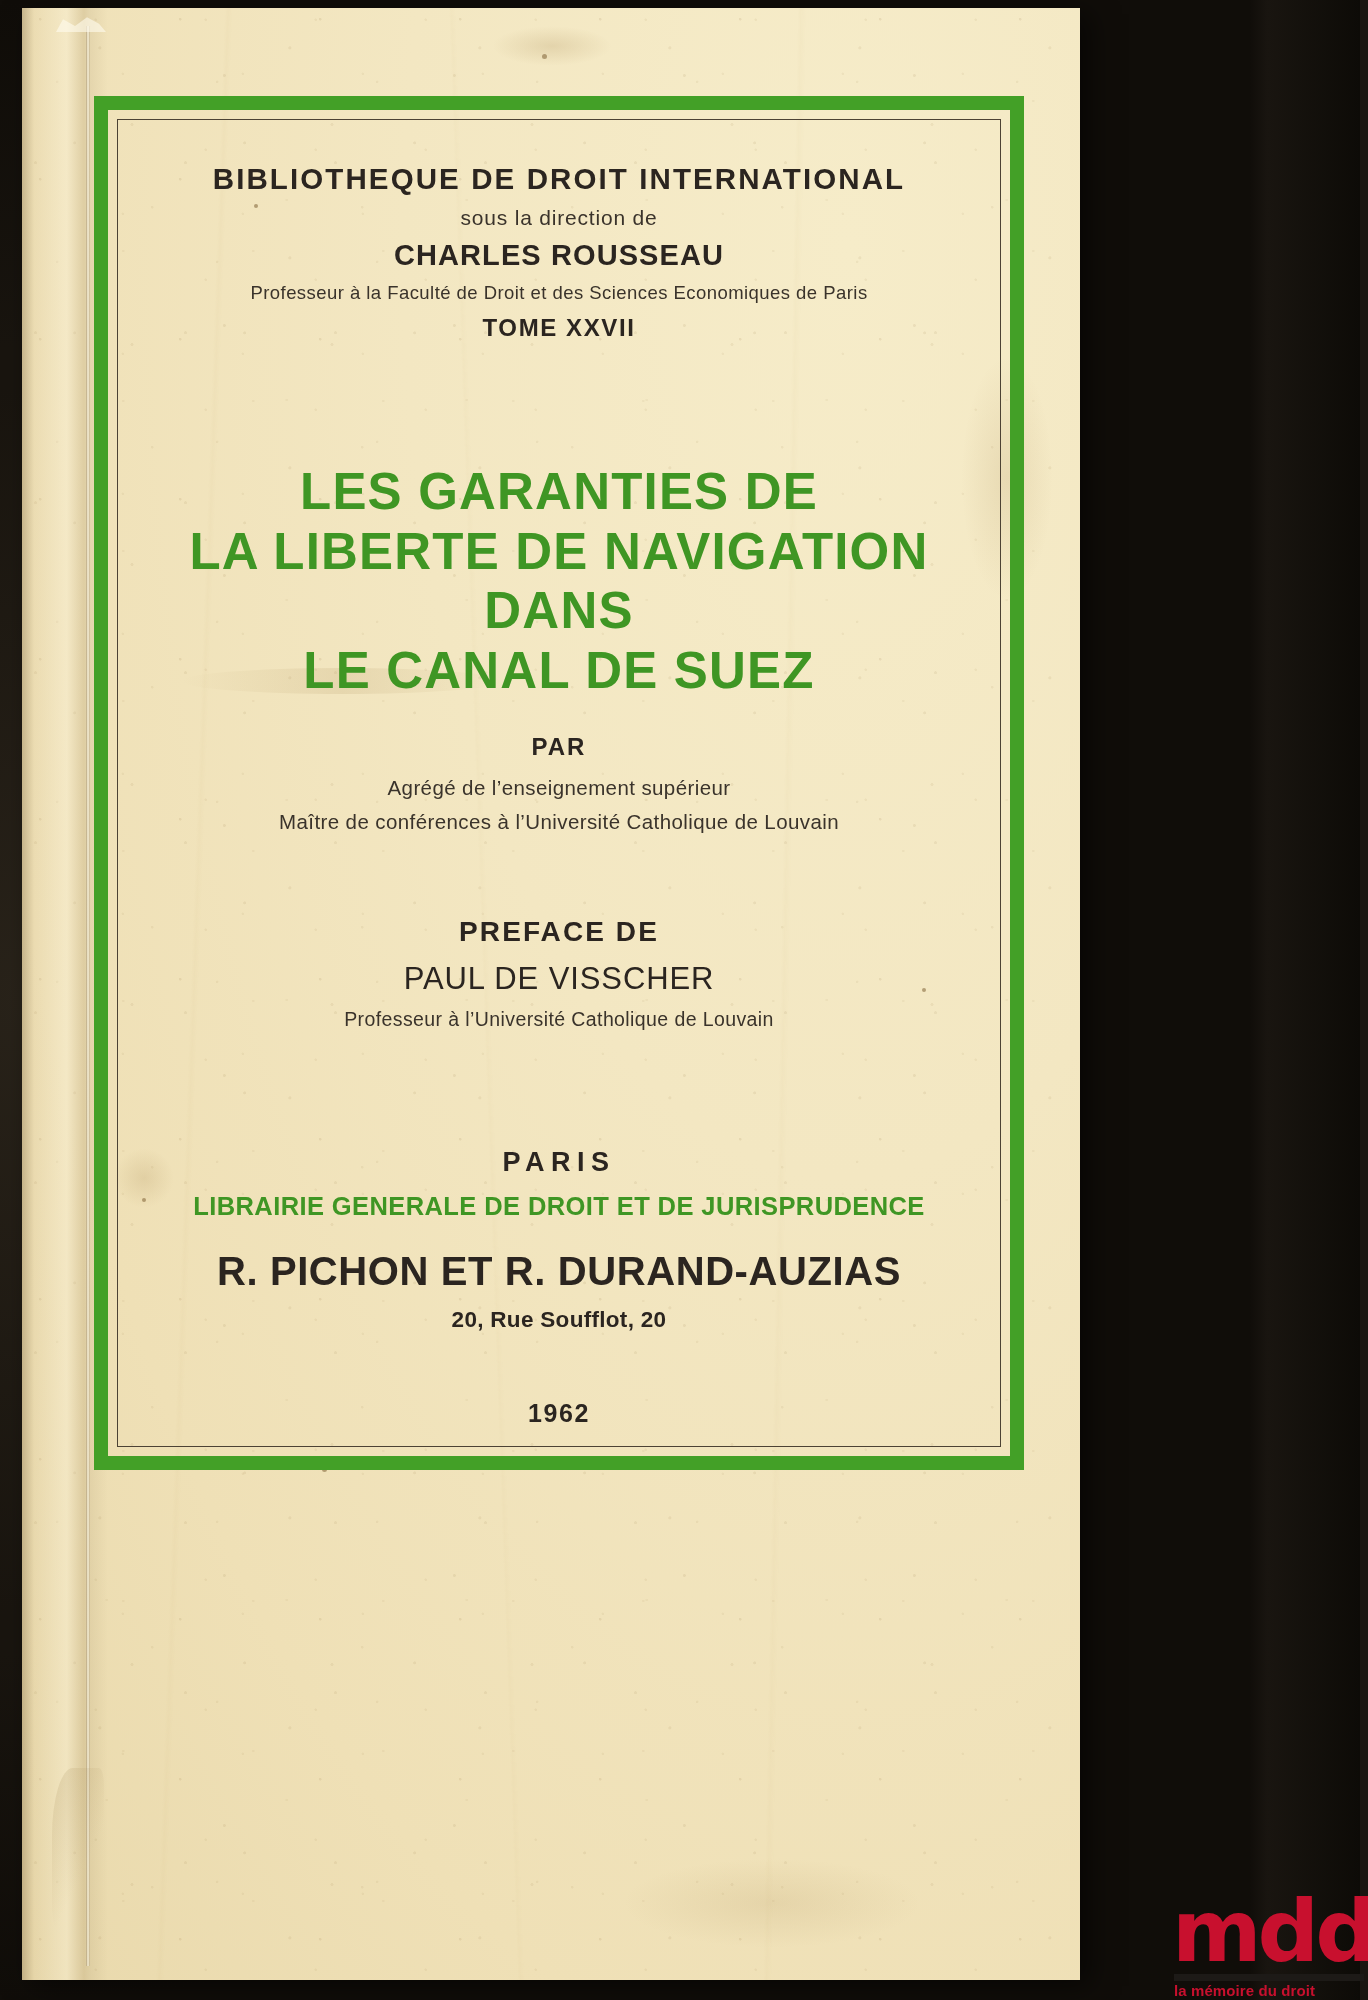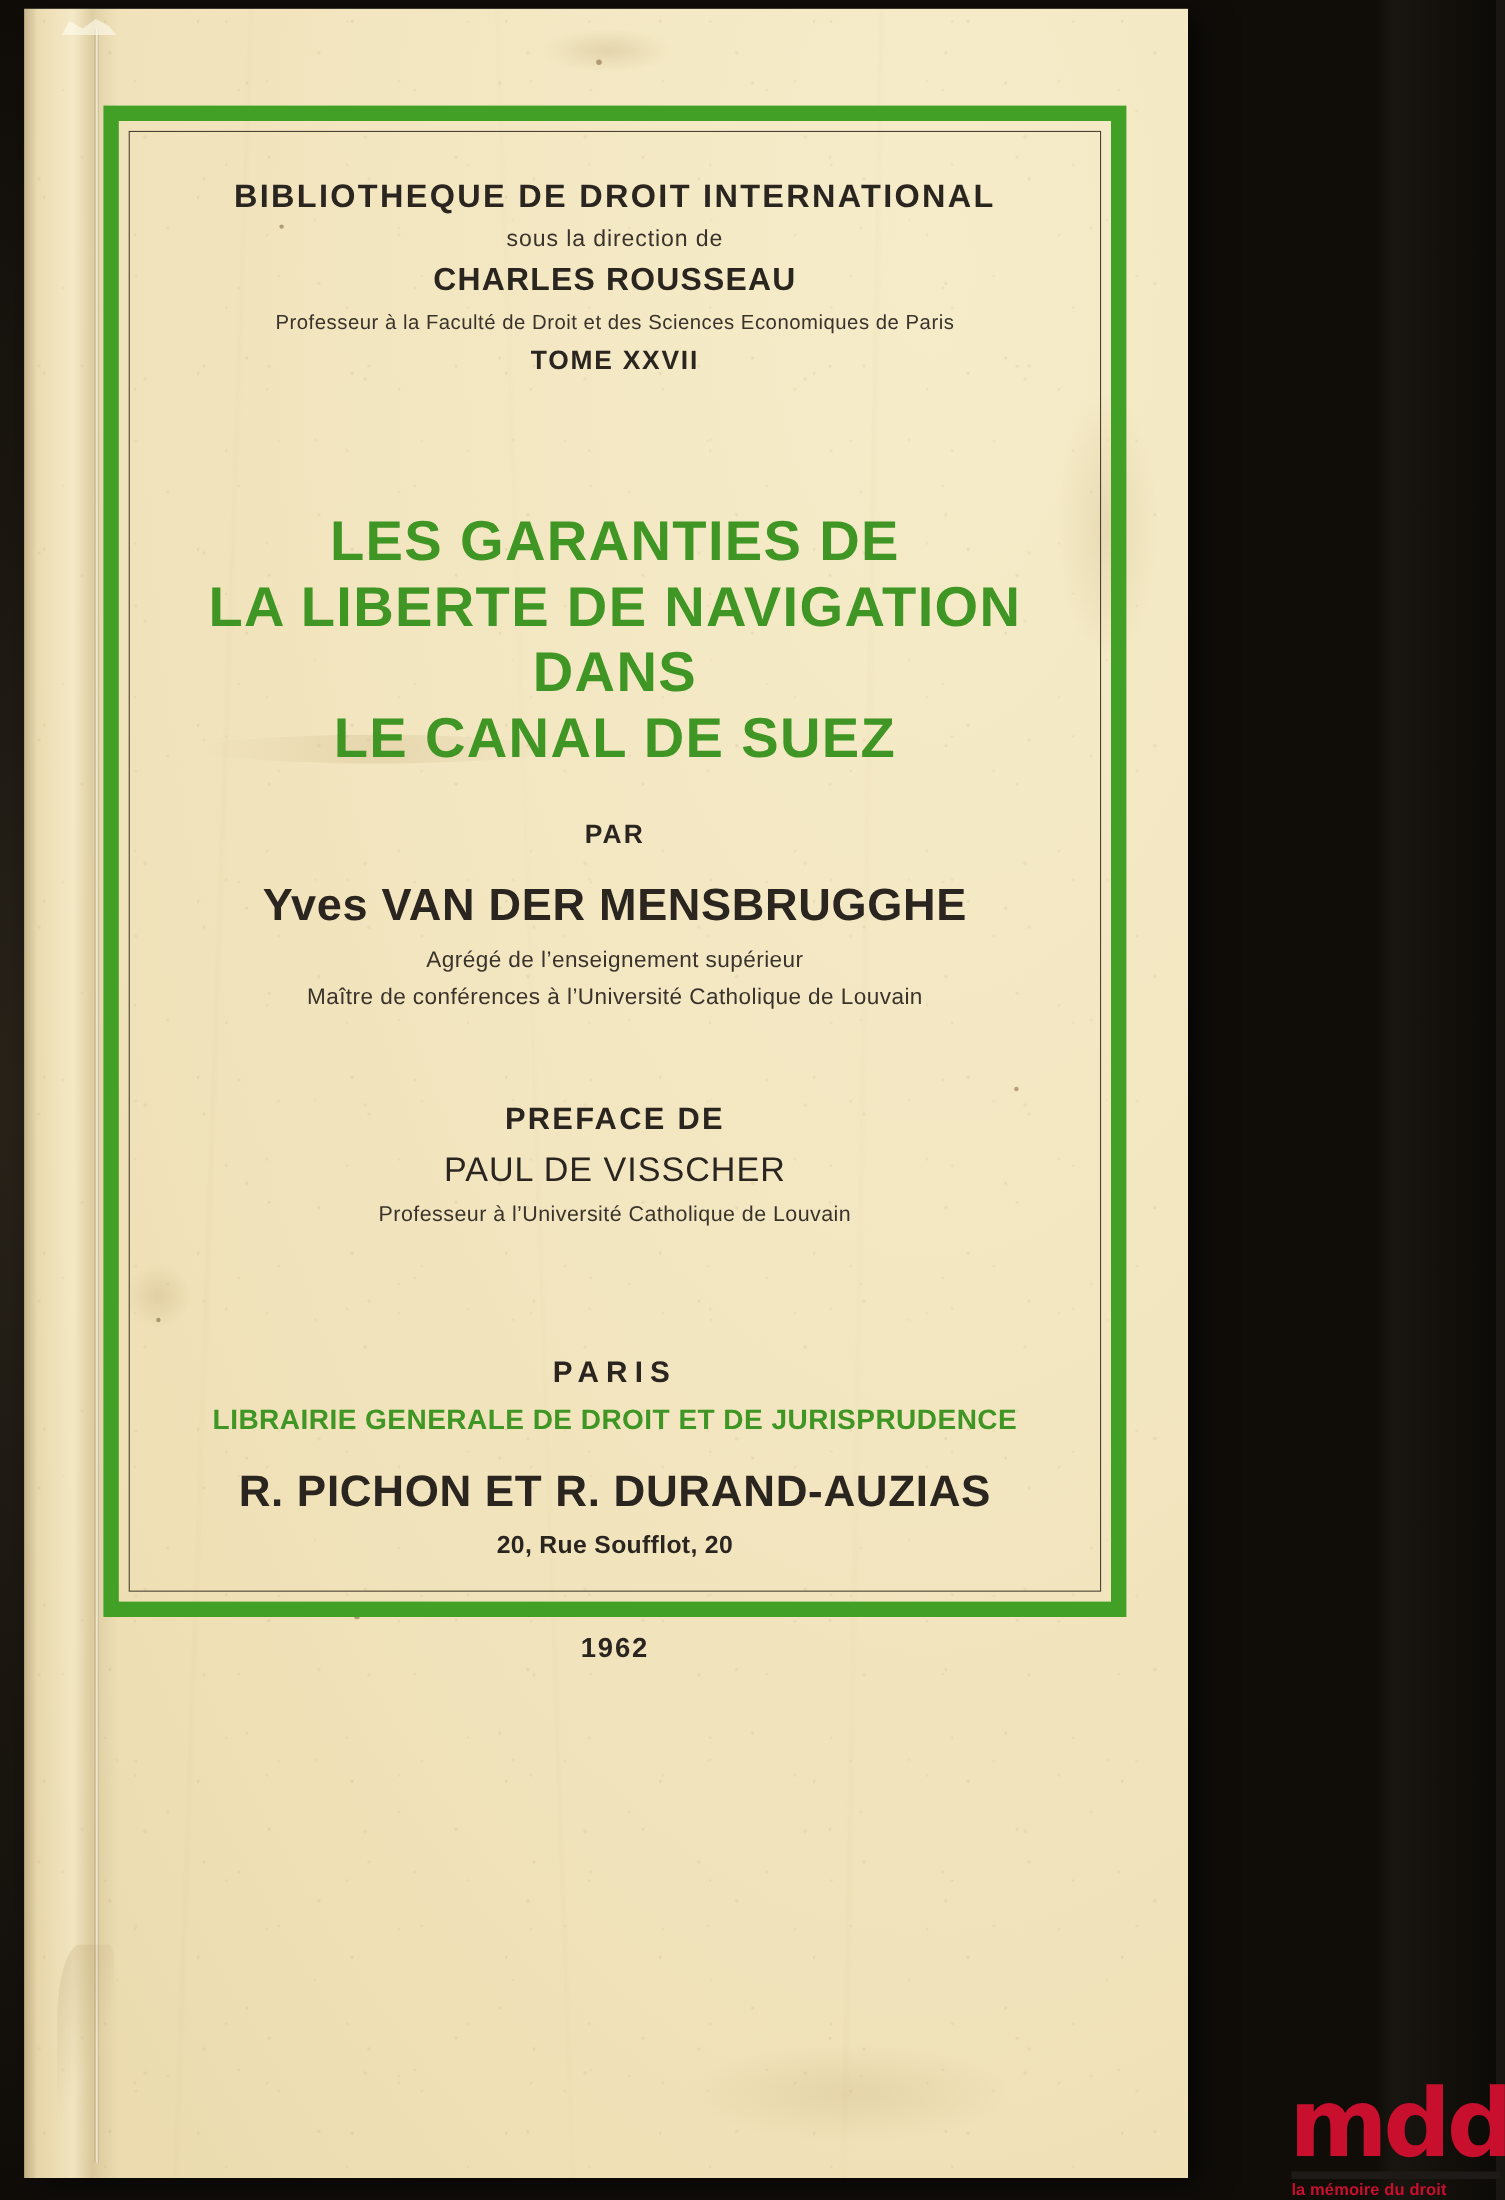--- a/index.html
+++ b/index.html
@@ -185,21 +185,21 @@
     line-height: 1.17;
     letter-spacing: 1.2px;
   }
   .main-title .l {
     display: block;
     font-size: 51px;
     white-space: nowrap;
   }
 
   .by {
-    margin-top: 44px;
+    margin-top: 32px;
     font-size: 24px;
     font-weight: 700;
     letter-spacing: 2px;
     color: #2b2520;
     text-align: right;
   }
   .author {
     margin-top: 26px;
     font-size: 41px;
     font-weight: 700;
@@ -395,21 +395,20 @@
           <div class="header-rule"></div>
 
           <div class="main-title" style="color: rgb(63, 150, 36);">
             <span class="l">LES GARANTIES DE</span>
             <span class="l">LA LIBERTE DE NAVIGATION</span>
             <span class="l">DANS</span>
             <span class="l">LE CANAL DE SUEZ</span>
           </div>
 
           <div class="by">PAR</div>
-          <div class="author">Yves VAN DER MENSBRUGGHE</div>
           <div class="author-role">Agrégé de l’enseignement supérieur</div>
           <div class="author-affil">Maître de conférences à l’Université Catholique de Louvain</div>
 
           <div class="preface-label">PREFACE DE</div>
           <div class="preface-name">PAUL DE VISSCHER</div>
           <div class="preface-affil">Professeur à l’Université Catholique de Louvain</div>
           <div class="short-rule"></div>
 
           <div class="imprint-city">PARIS</div>
           <div class="imprint-house" style="color: rgb(63, 150, 36);">LIBRAIRIE GENERALE DE DROIT ET DE JURISPRUDENCE</div>

